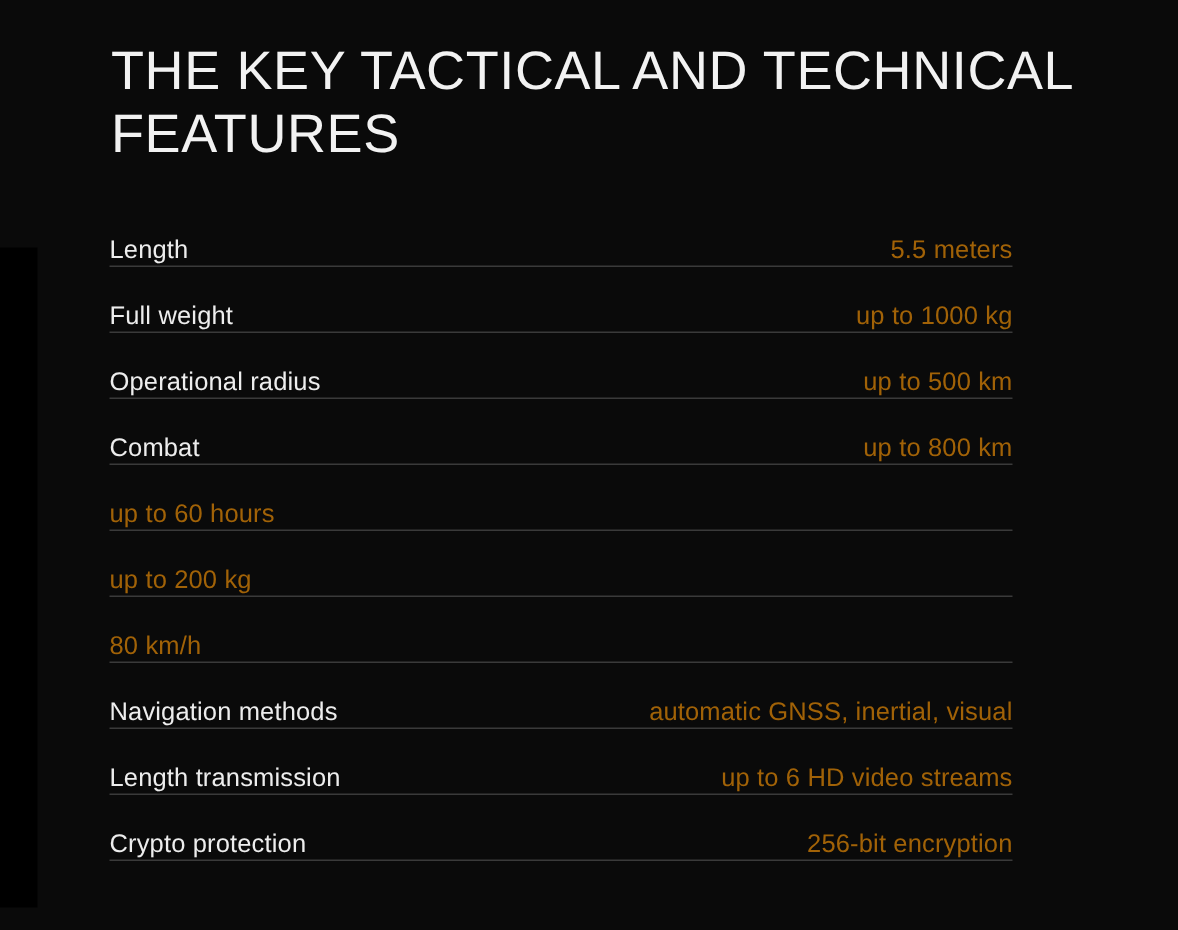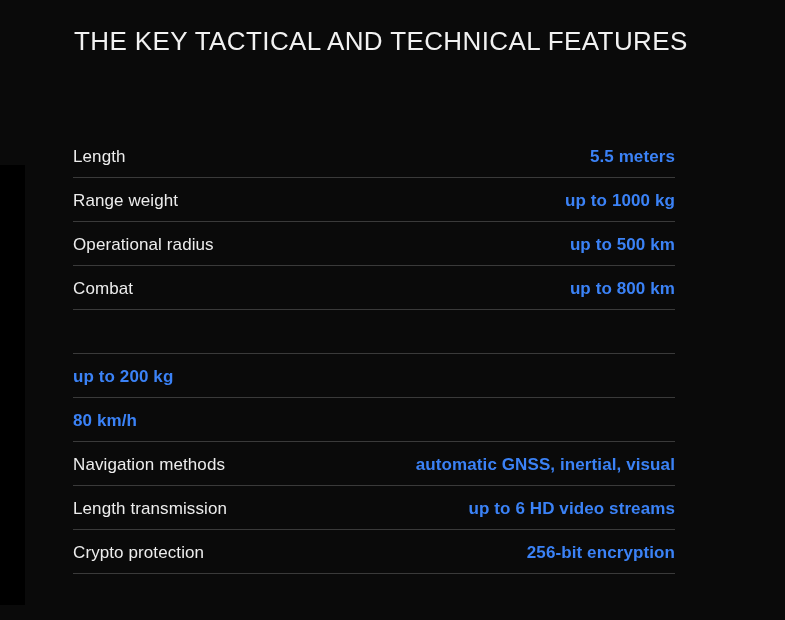--- a/index.html
+++ b/index.html
@@ -33,59 +33,59 @@
     width: 785px;
     height: 620px;
   }
 
   .slide-title {
     position: absolute;
     left: 74px;
     top: 26px;
     width: 690px;
     margin: 0;
-    font-size: 26px;
+    font-size: 36px;
     font-weight: 300;
     line-height: 1.16;
     letter-spacing: 0.4px;
     color: #f2f2f2;
     text-transform: uppercase;
     font-stretch: semi-condensed;
   }
 
   .spec-table {
     position: absolute;
     left: 73px;
     top: 134px;
     width: 602px;
   }
 
   .spec-row {
     display: flex;
-    align-items: flex-start;
+    align-items: flex-end;
     justify-content: space-between;
     height: 44px;
     box-sizing: border-box;
     border-bottom: 1px solid #3a3a3a;
     padding-bottom: 0;
   }
 
   .spec-label {
     font-size: 17px;
     font-weight: 400;
     color: #ededed;
     letter-spacing: 0.1px;
     white-space: nowrap;
     padding-top: 13px;
   }
 
   .spec-value {
     font-size: 17px;
-    font-weight: 700;
-    color: #3b82f6;
+    font-weight: 400;
+    color: #a16207;
     letter-spacing: 0.1px;
     white-space: nowrap;
     text-align: right;
     padding-top: 13px;
   }
 </style>
 </head>
 <body>
 
 <div class="slide">
@@ -93,32 +93,33 @@
   <div class="edge-strip"></div>
 
   <h1 class="slide-title">The key tactical and technical features</h1>
 
   <div class="spec-table">
       <div class="spec-row">
         <span class="spec-label">Length</span>
         <span class="spec-value">5.5 meters</span>
       </div>
       <div class="spec-row">
-        <span class="spec-label">Range weight</span>
+        <span class="spec-label">Full weight</span>
         <span class="spec-value">up to 1000 kg</span>
       </div>
       <div class="spec-row">
         <span class="spec-label">Operational radius</span>
         <span class="spec-value">up to 500 km</span>
       </div>
       <div class="spec-row">
         <span class="spec-label">Combat</span>
         <span class="spec-value">up to 800 km</span>
       </div>
       <div class="spec-row">
+        <span class="spec-value">up to 60 hours</span>
       </div>
       <div class="spec-row">
         <span class="spec-value">up to 200 kg</span>
       </div>
       <div class="spec-row">
         <span class="spec-value">80 km/h</span>
       </div>
       <div class="spec-row">
         <span class="spec-label">Navigation methods</span>
         <span class="spec-value">automatic GNSS, inertial, visual</span>

